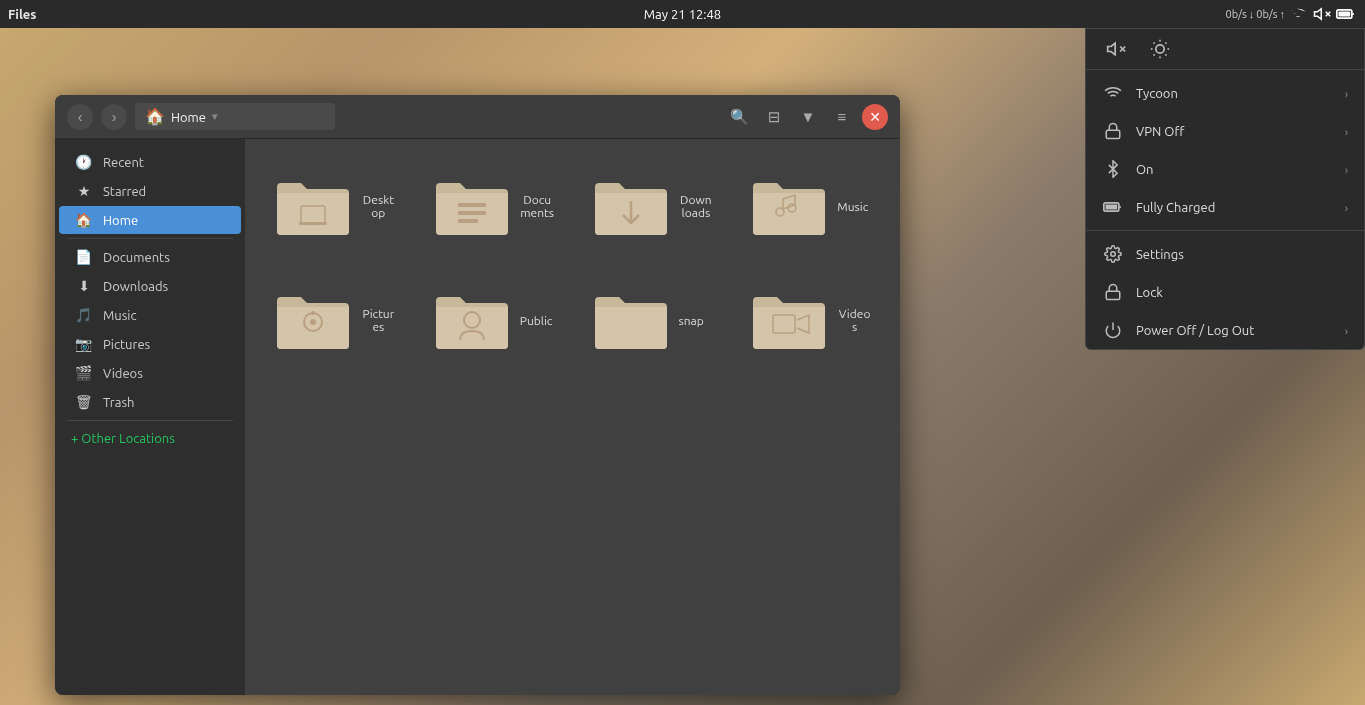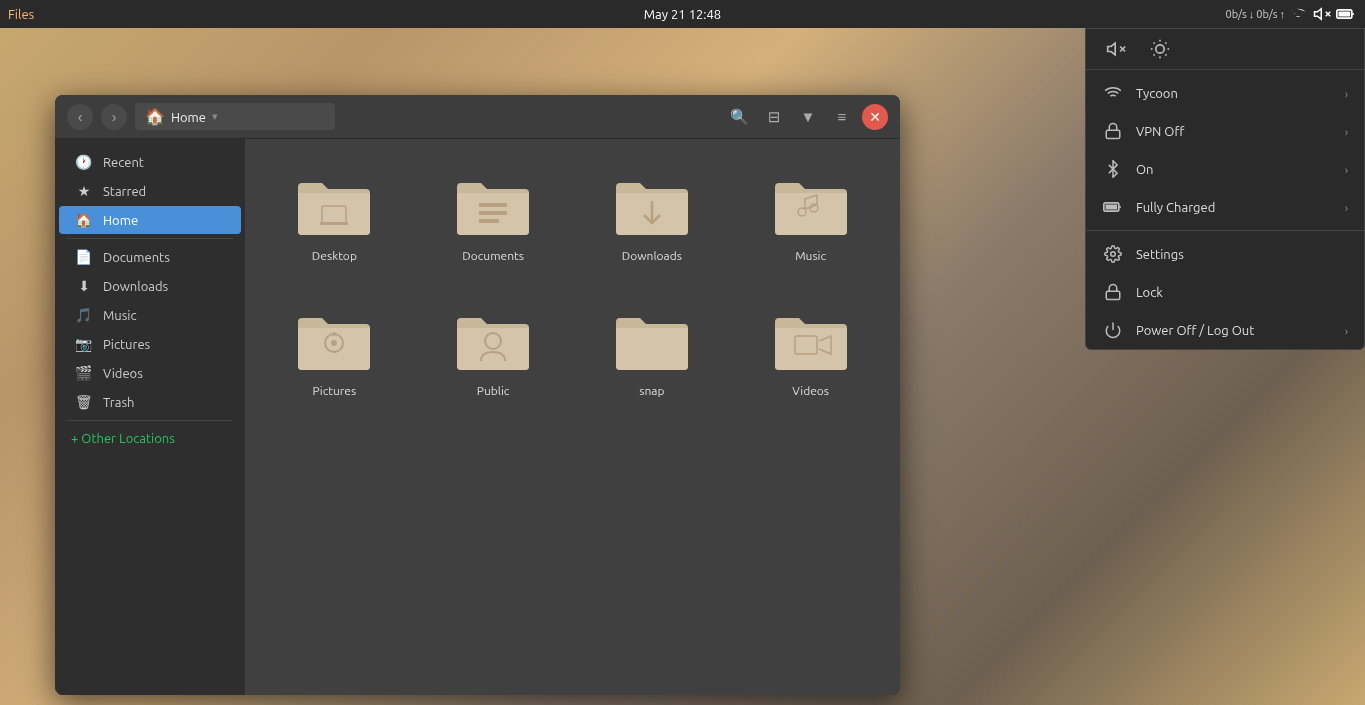--- a/index.html
+++ b/index.html
@@ -25,22 +25,22 @@
       height: 28px;
       background: #2a2a2a;
       display: flex;
       align-items: center;
       justify-content: space-between;
       padding: 0 8px;
       z-index: 100;
     }
     .topbar-left {
       font-size: 13px;
-      color: #fdba74;
-      font-weight: 400;
+      color: #e5e5e5;
+      font-weight: 700;
     }
     .topbar-center {
       font-size: 13px;
       color: #fff;
       position: absolute;
       left: 50%;
       transform: translateX(-50%);
     }
     .topbar-right {
       display: flex;
@@ -209,21 +209,20 @@
       overflow-y: auto;
       padding: 20px;
     }
     .file-grid {
       display: grid;
       grid-template-columns: repeat(4, 1fr);
       gap: 20px;
     }
     .file-item {
       display: flex;
-      flex-direction: column;
       align-items: center;
       gap: 8px;
       padding: 12px 8px;
       border-radius: 6px;
       cursor: pointer;
     }
     .folder-icon {
       width: 80px;
       height: 70px;
       position: relative;

